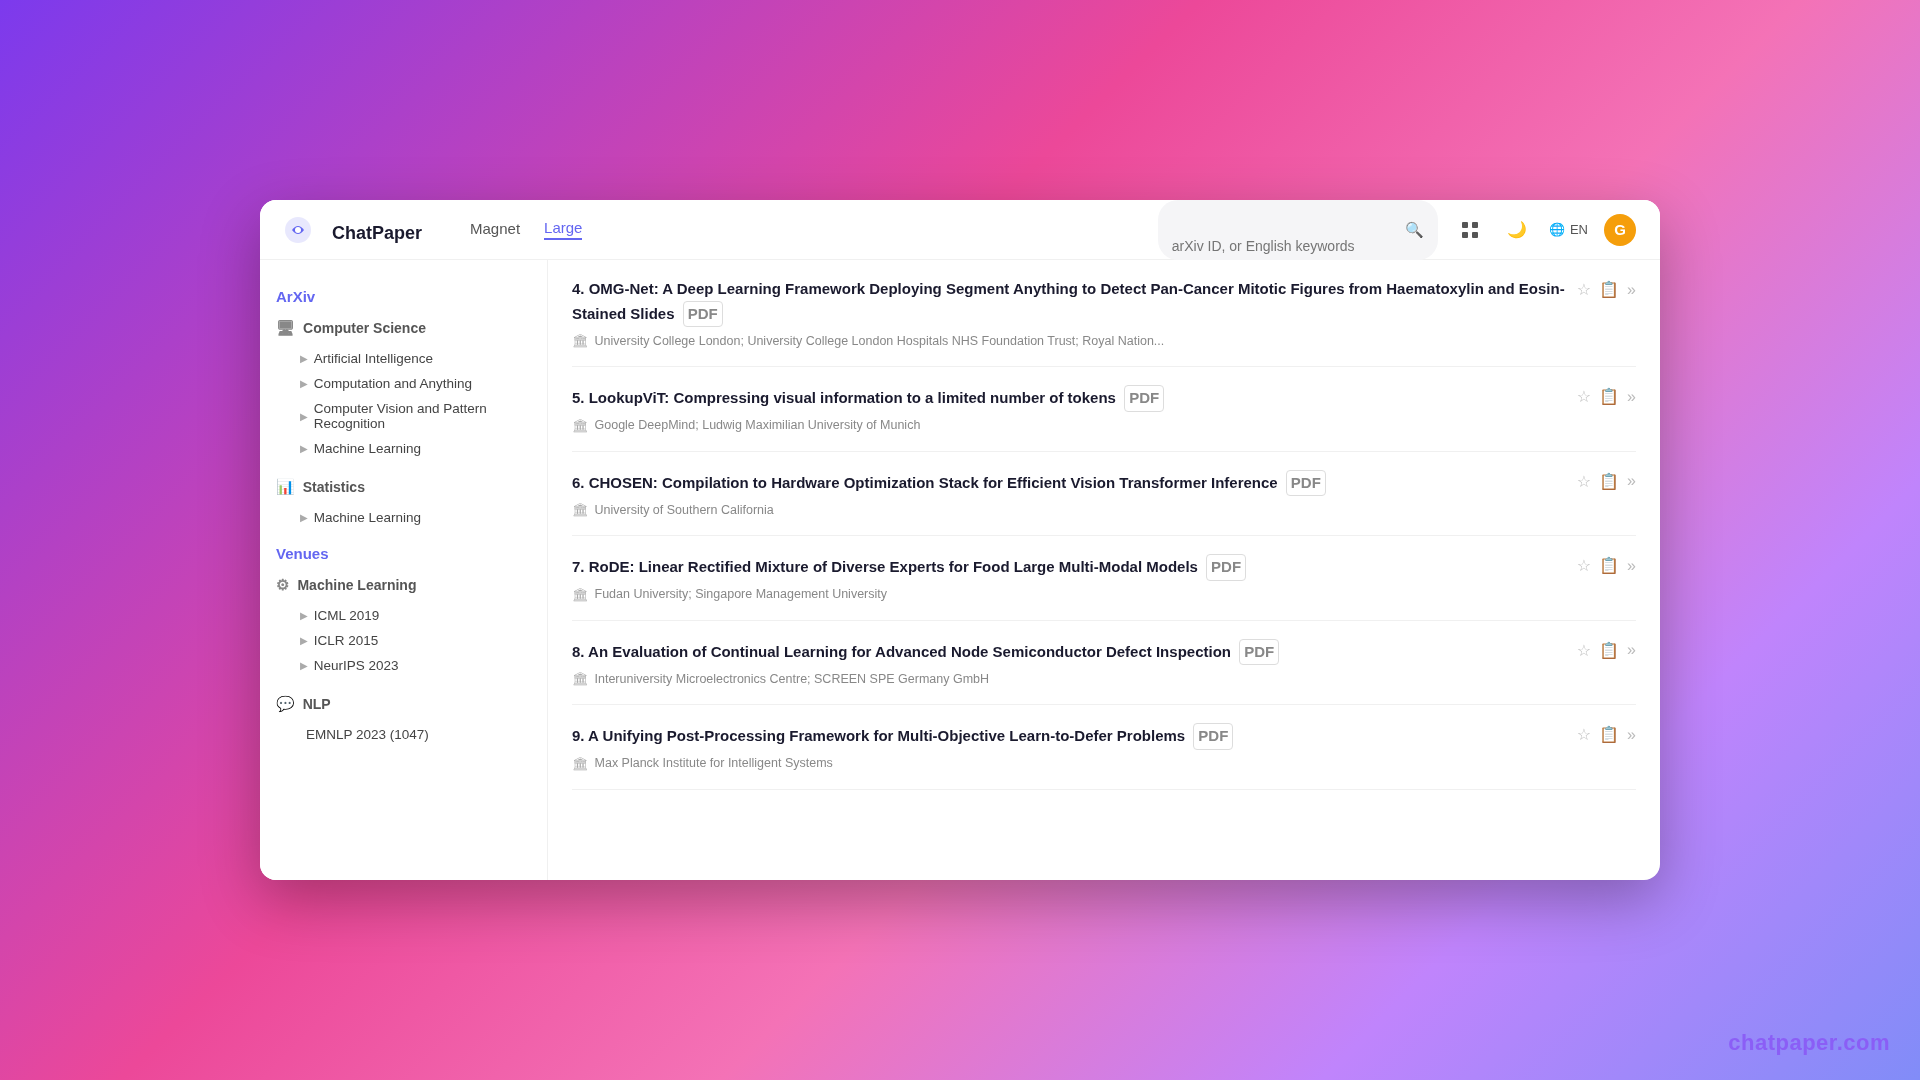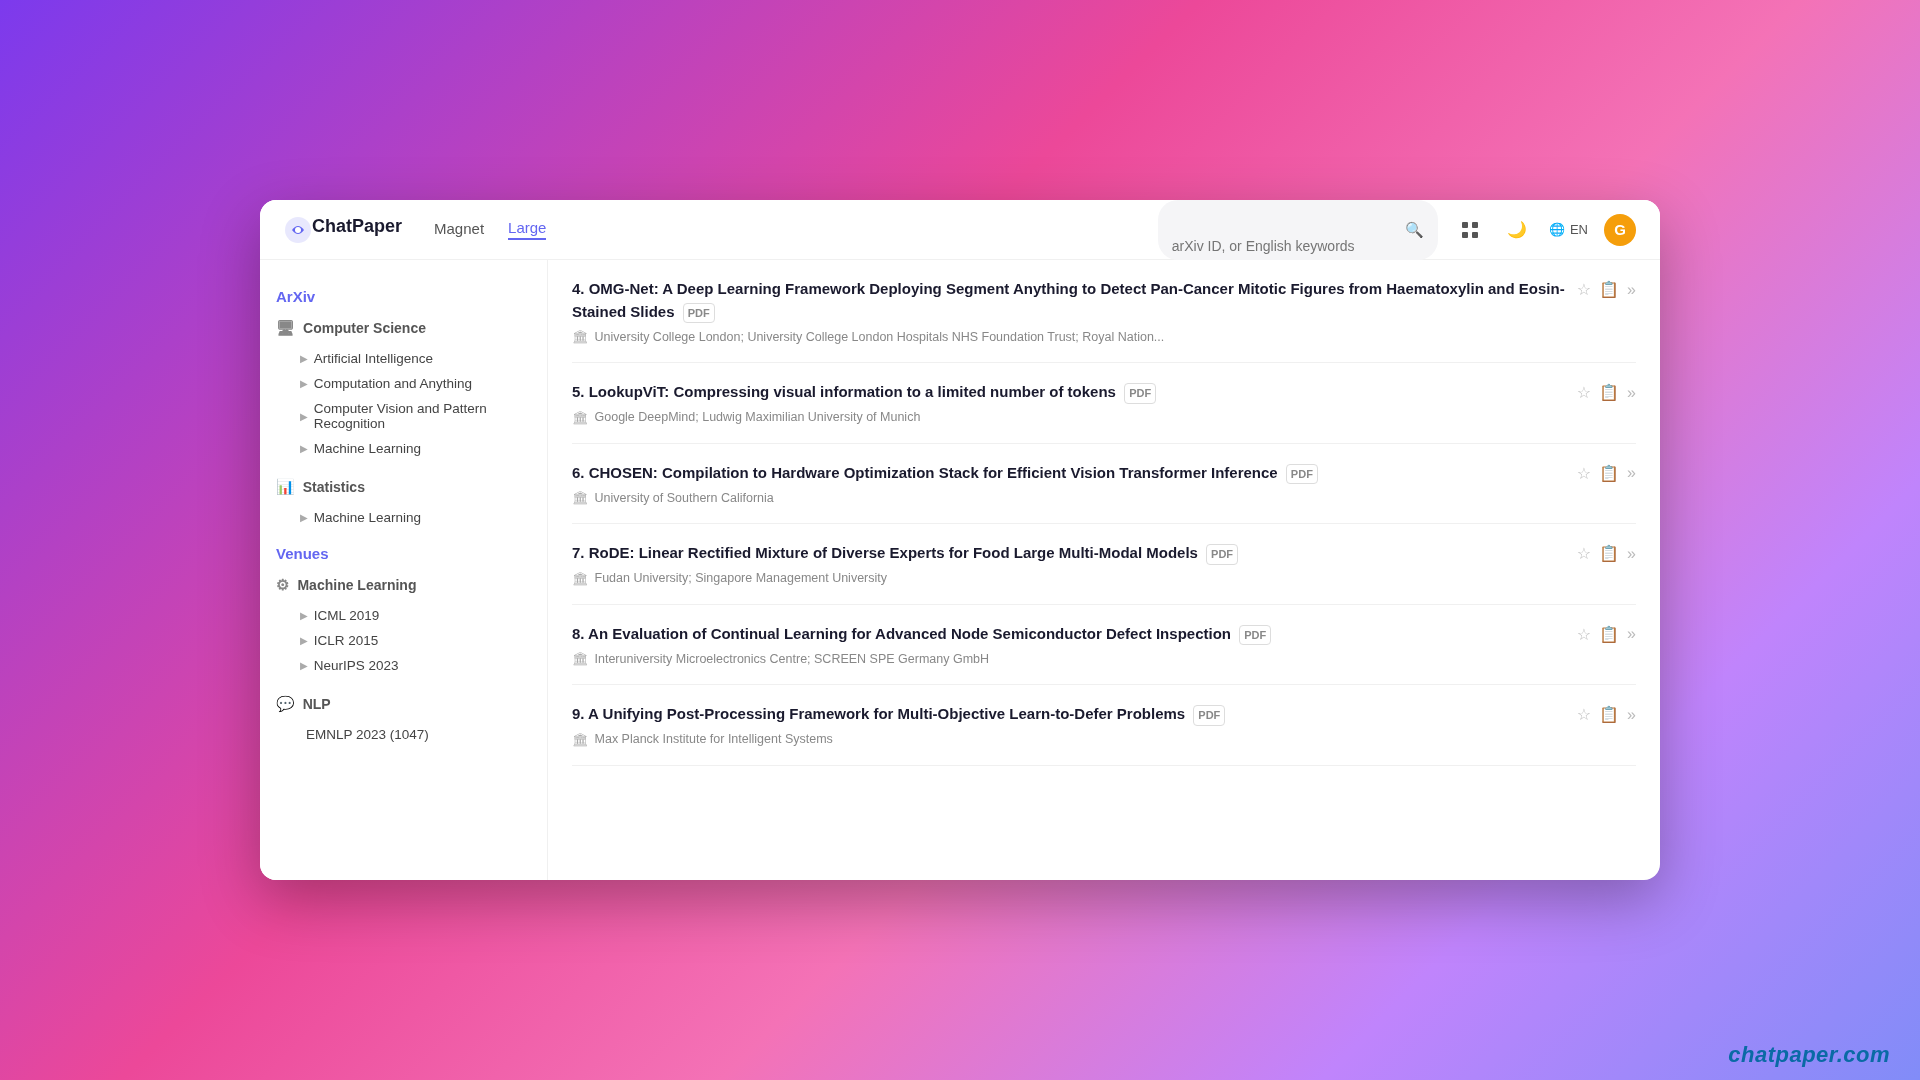--- a/index.html
+++ b/index.html
@@ -26,23 +26,23 @@
       display: flex;
       align-items: center;
       padding: 0 24px;
       height: 60px;
       border-bottom: 1px solid #f0f0f0;
       background: #fff;
       flex-shrink: 0;
     }
     .logo-area {
       display: flex;
-      align-items: flex-start;
-      gap: 0;
-      margin-right: 32px;
+      align-items: flex-end;
+      gap: 20px;
+      margin-right: 48px;
     }
     .logo-icon {
       width: 28px;
       height: 28px;
     }
     .logo-text {
       font-size: 18px;
       font-weight: 700;
       color: #1a1a2e;
     }
@@ -200,21 +200,21 @@
       line-height: 1.5;
       cursor: pointer;
     }
     .pdf-badge {
       display: inline-flex;
       align-items: center;
       justify-content: center;
       border: 1px solid #ddd;
       border-radius: 4px;
       padding: 1px 4px;
-      font-size: 11px;
+      font-size: 15px;
       color: #888;
       white-space: nowrap;
       margin-left: 4px;
     }
     .paper-actions {
       display: flex;
       align-items: center;
       gap: 8px;
       flex-shrink: 0;
       margin-top: 2px;
@@ -230,28 +230,27 @@
       gap: 6px;
       font-size: 12.5px;
       color: #888;
     }
     .institution-icon {
       font-size: 13px;
       color: #aaa;
     }
     .watermark {
       position: fixed;
-      bottom: 12px;
+      bottom: 24px;
       right: 30px;
       font-size: 22px;
       font-weight: 800;
-      color: #0369a1;
+      color: #8b5cf6;
       opacity: 0.95;
       letter-spacing: 0.5px;
-      font-style: italic;
     }
   </style>
 </head>
 <body>
 
 <div class="app-window">
 
   <header class="header">
     <div class="logo-area">
 

